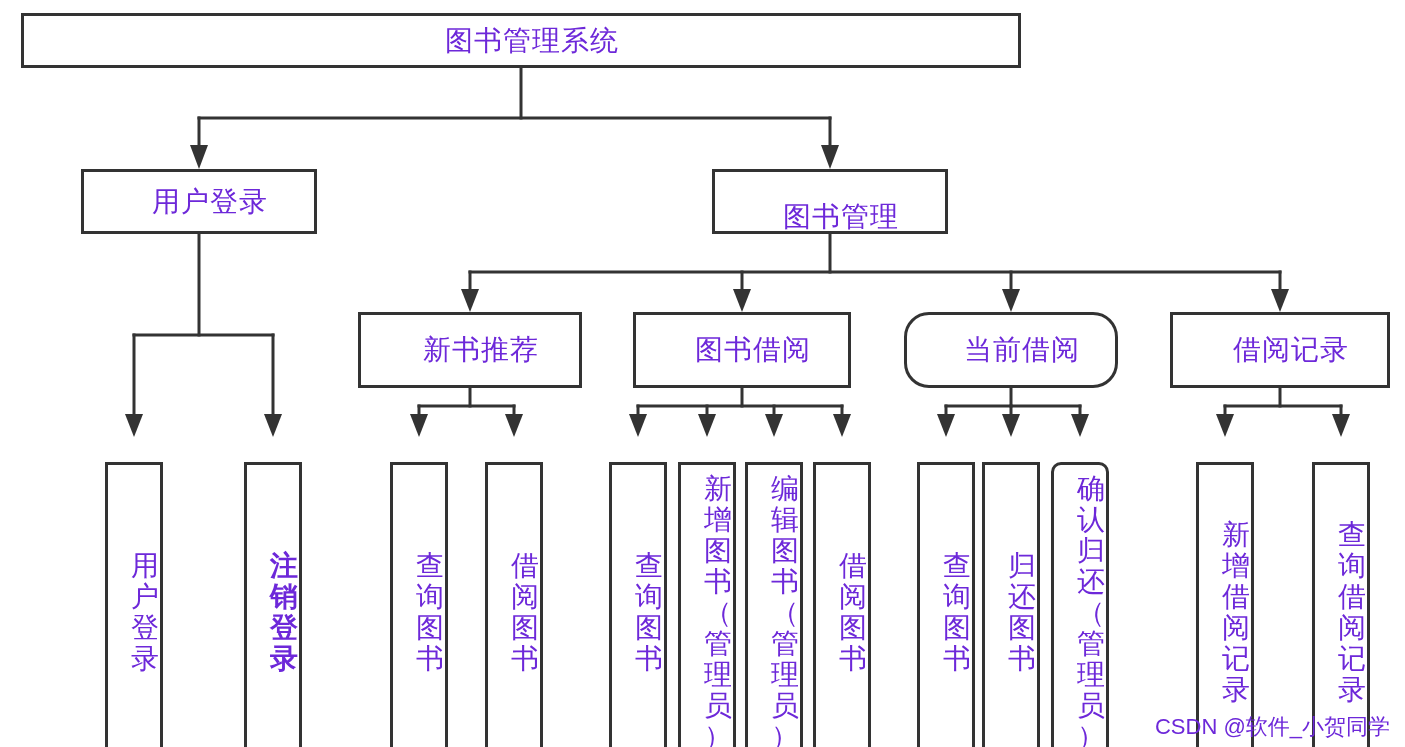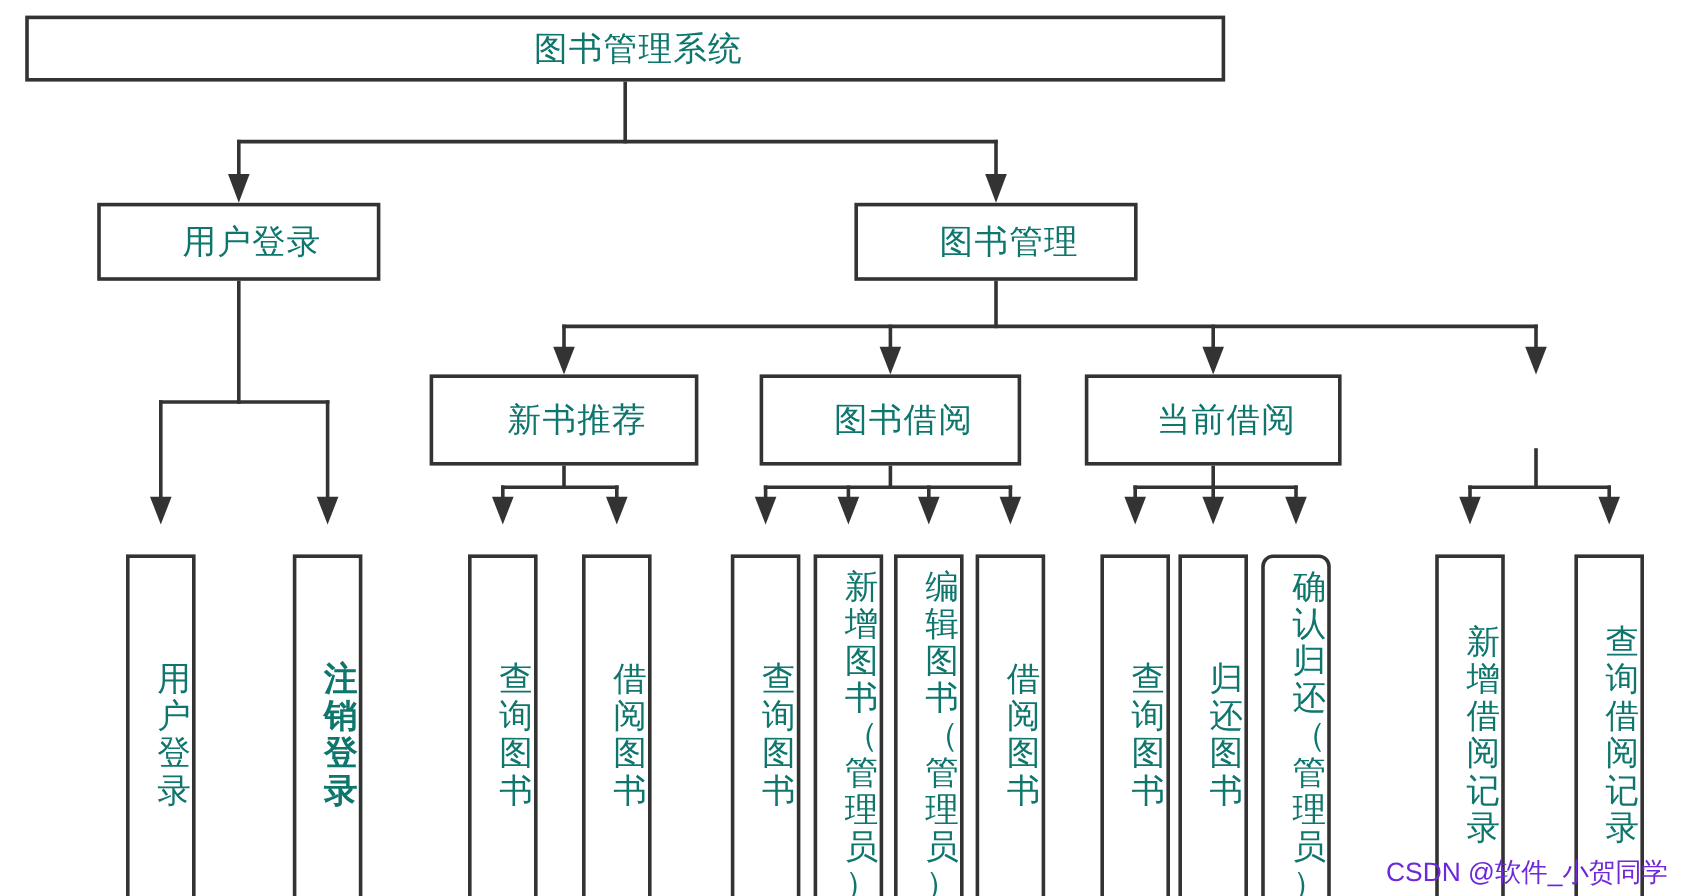--- a/index.html
+++ b/index.html
@@ -18,21 +18,21 @@
     pointer-events: none;
   }
   .box {
     position: absolute;
     box-sizing: border-box;
     border: 3px solid #333333;
     background: #ffffff;
     display: flex;
     align-items: center;
     justify-content: center;
-    color: #0f766e;
+    color: #6d28d9;
     padding-left: 22px;
   }
   .hlabel {
     font-size: 28px;
     line-height: 1;
     white-space: nowrap;
     letter-spacing: 1px;
   }
   .vbox { width: 58px; height: 300px; top: 462px; }
   .vlabel {
@@ -129,32 +129,35 @@
     </g>
   </svg>
 
   <div class="box" style="left:21px; top:13px; width:1000px; height:55px;">
     <span class="hlabel">图书管理系统</span>
   </div>
 
   <div class="box lvl2" style="left:81px;">
     <span class="hlabel">用户登录</span>
   </div>
-  <div class="box lvl2" style="left:712px;">
+  <div class="box lvl2" style="left:712px;align-items:flex-end;">
     <span class="hlabel">图书管理</span>
   </div>
 
   <div class="box lvl3" style="left:358px; width:224px;">
     <span class="hlabel">新书推荐</span>
   </div>
   <div class="box lvl3" style="left:633px; width:218px;">
     <span class="hlabel">图书借阅</span>
   </div>
-  <div class="box lvl3" style="left:904px; width:214px;">
+  <div class="box lvl3" style="left:904px; width:214px;border-radius:25px;">
     <span class="hlabel">当前借阅</span>
+  </div>
+  <div class="box lvl3" style="left:1170px; width:220px;">
+    <span class="hlabel">借阅记录</span>
   </div>
 
   <div class="box vbox" style="left:105px;">
     <div class="vlabel">用户登录</div>
   </div>
   <div class="box vbox" style="left:244px;font-weight:bold;">
     <div class="vlabel">注销登录</div>
   </div>
 
   <div class="box vbox" style="left:390px;">

